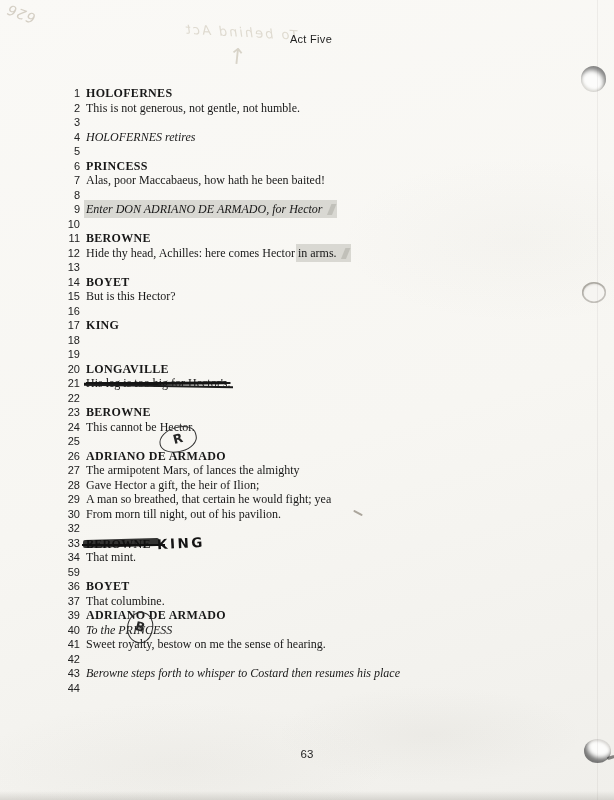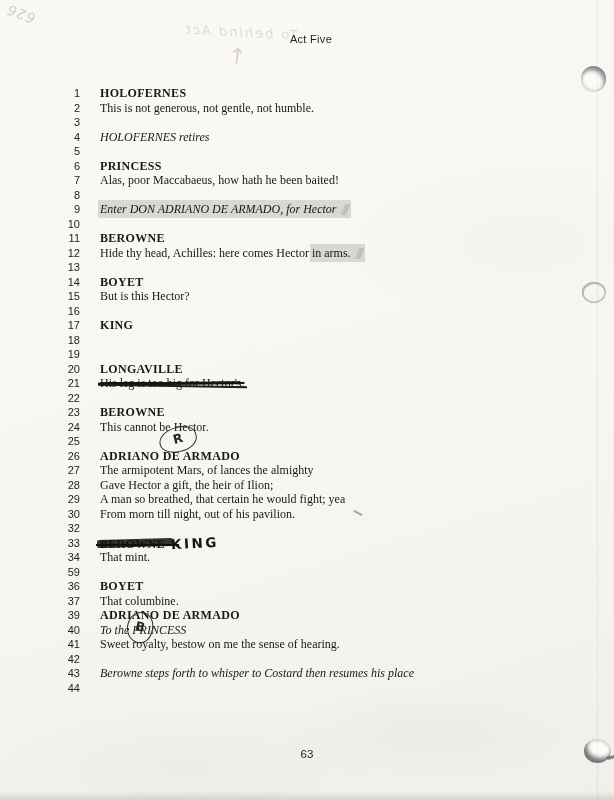--- a/index.html
+++ b/index.html
@@ -25,21 +25,21 @@
     transform:rotate(6deg);font-family:"DejaVu Sans",sans-serif;}
   .corner-scribble{position:absolute;top:6px;left:6px;color:rgba(175,166,148,.5);
     font-family:"DejaVu Sans",sans-serif;font-style:italic;font-size:14px;letter-spacing:1px;
     transform:rotate(-160deg);}
 
   
   .lines{position:absolute;top:86px;left:0;right:0;}
   .line{display:flex;height:14.5px;line-height:14.5px;font-size:12px;}
   .num{flex:0 0 80px;text-align:right;font-family:"Liberation Sans",sans-serif;
     font-size:11px;color:#222;}
-  .content{margin-left:20px;white-space:pre;color:#181818;position:relative;text-align:center;}
+  .content{margin-left:6px;white-space:pre;color:#181818;position:relative;text-align:center;}
   .speaker{font-weight:bold;letter-spacing:.3px;}
   .direction{font-style:italic;}
 
   
   .hl-full,.hl-part{background:rgba(174,174,165,.42);box-shadow:0 0 0 2px rgba(174,174,165,.42);}
   .hl-full::after,.hl-part::after{content:"";display:inline-block;width:5px;height:11px;
     background:rgba(164,164,155,.45);transform:skewX(-22deg) translateY(2px);margin-left:7px;}
 
   
   .strike-scribble{position:relative;display:inline-block;text-decoration:line-through;

